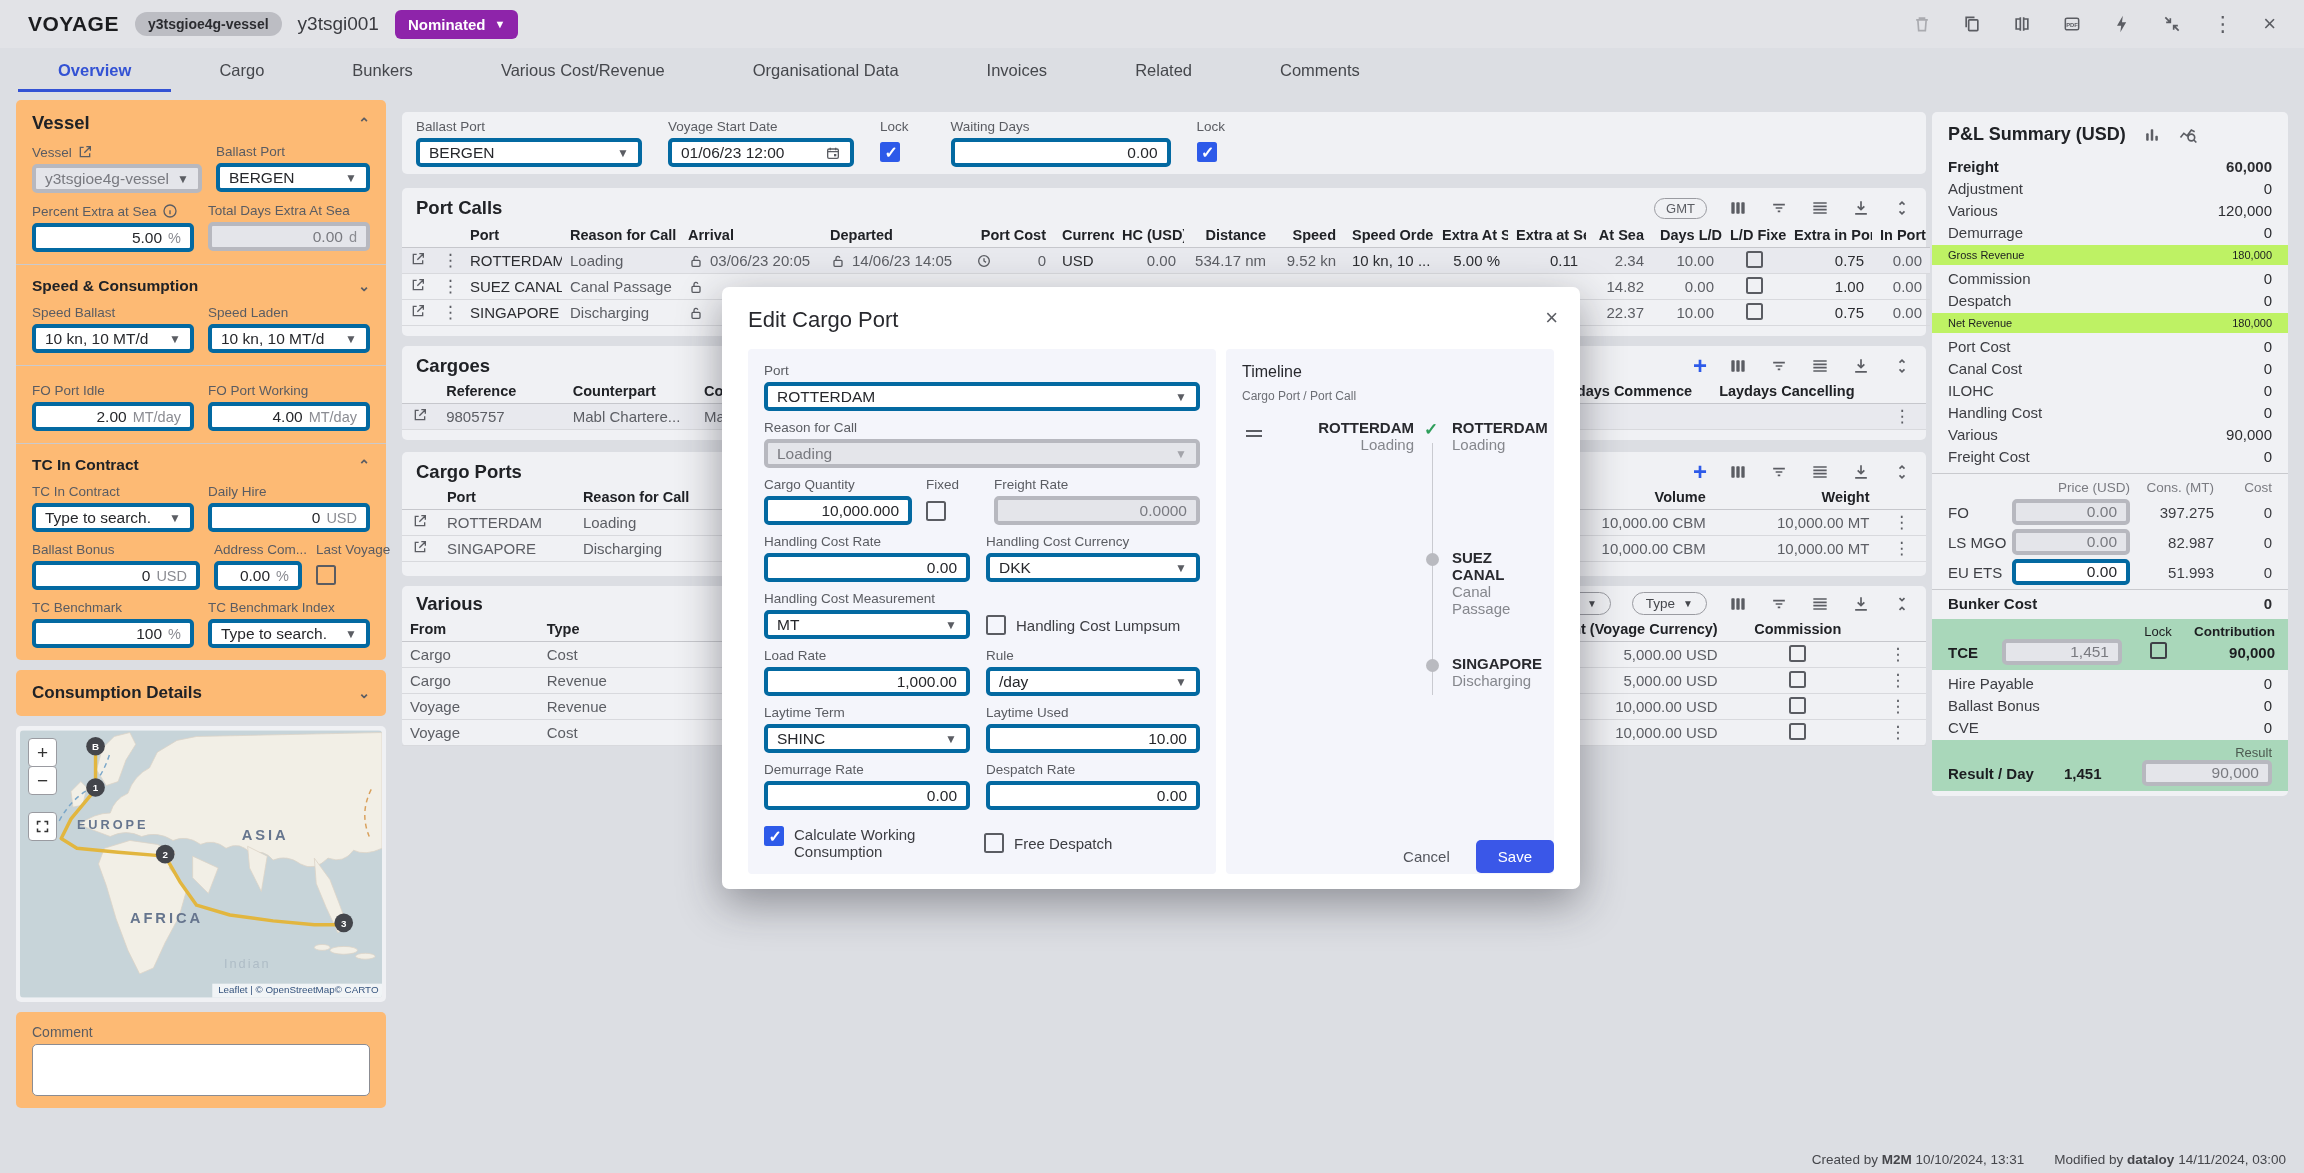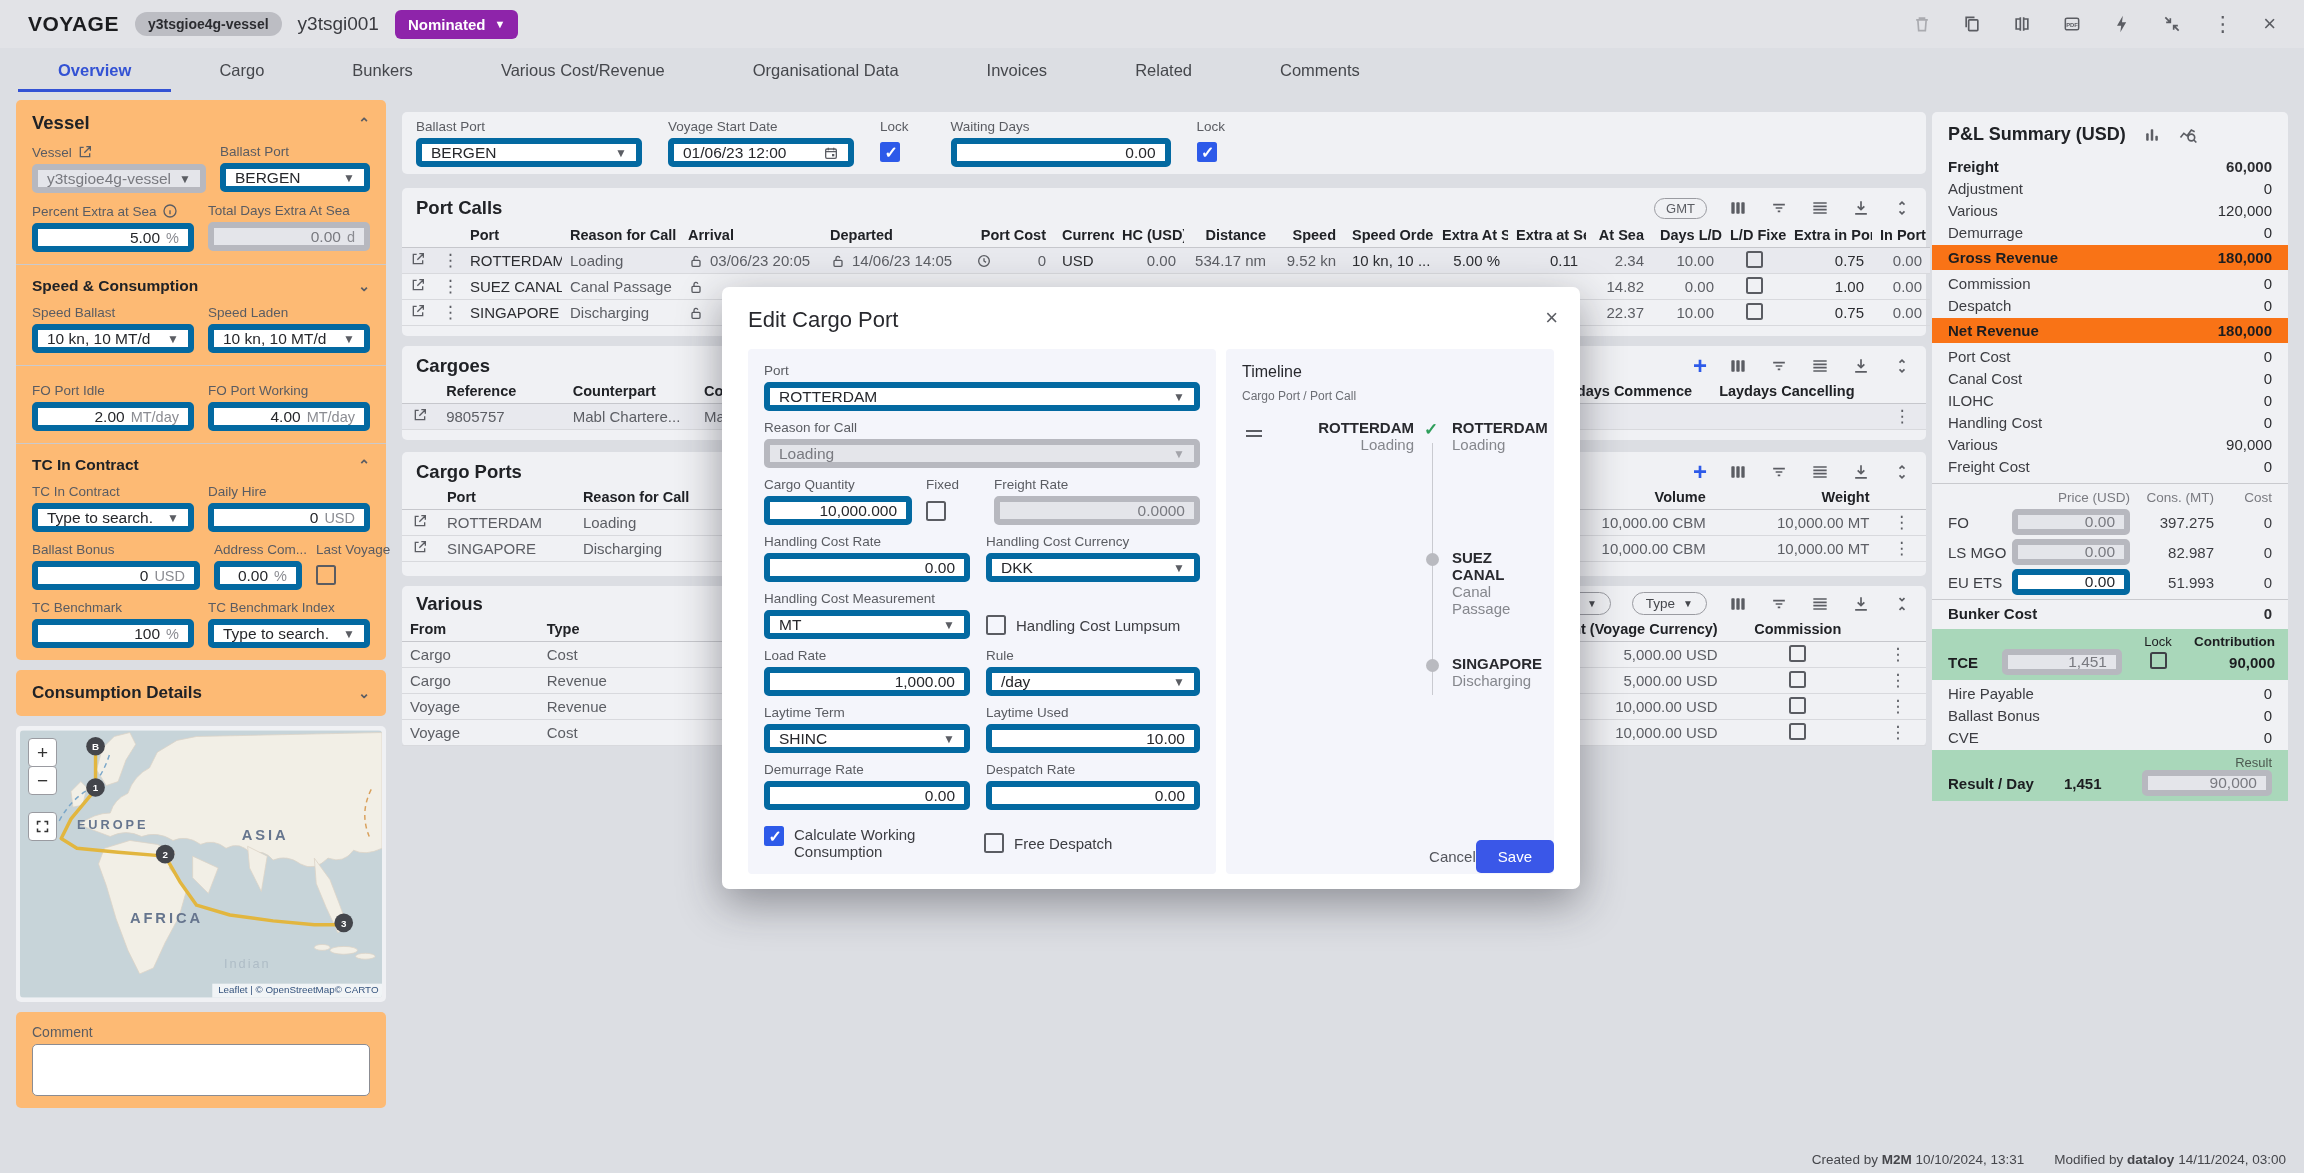--- a/index.html
+++ b/index.html
@@ -15,21 +15,21 @@
 .hicons{margin-left:auto;display:flex;gap:30px;align-items:center;color:#5b5d63}
 .hicons svg{width:23px;height:23px}
 
 #tabbar{position:absolute;left:14px;top:48px;width:2290px;height:44px;display:flex}
 .tab{padding:0 44px;font-size:16.5px;color:#45474c;display:flex;align-items:center;justify-content:center;position:relative;cursor:pointer;white-space:nowrap}
 .tab.active{color:#3352d4;font-weight:bold}
 .tab.active::after{content:"";position:absolute;left:4px;right:4px;bottom:0;height:3px;background:#3352d4}
 
 .card{position:absolute;background:#f0f1f4;border-radius:5px}
 .lbl{font-size:13.5px;color:#5a5c62;margin-bottom:4px;display:flex;align-items:center;gap:5px;white-space:nowrap}
-.inp{height:29px;background:#fff;border:6px solid #0369a1;border-radius:5px;display:flex;align-items:center;padding:0 9px;font-size:15.5px;color:#26272b;white-space:nowrap}
+.inp{height:29px;background:#fff;border:4px solid #0369a1;border-radius:5px;display:flex;align-items:center;padding:0 9px;font-size:15.5px;color:#26272b;white-space:nowrap}
 .inp.num{justify-content:flex-end}
 .inp .unit{color:#8b8c92;margin-left:6px;font-size:14.5px}
 .inp.dis{background:#e4e5ea;border-color:#b7b8bf;color:#797a80}
 .sel{justify-content:space-between}
 .sel .caret{color:#5b5d63;font-size:12px;margin-left:8px}
 .cb{width:20px;height:20px;border:2px solid #5a5c62;border-radius:2.5px;display:inline-block;background:transparent;position:relative;flex:none;cursor:pointer}
 .cb.on{background:#2d5ae9;border-color:#2d5ae9}
 .cb.on::after{content:"\2713";position:absolute;left:2.5px;top:-1px;color:#fff;font-size:16px;font-weight:bold}
 .cb.sm{width:17px;height:17px}
 .ico{color:#5b5d63;display:inline-flex;align-items:center}
@@ -63,40 +63,40 @@
 .ctr{text-align:center}
 .shade td{background:#e8e9ee}
 .cellflex{display:flex;align-items:center;gap:6px}
 .kebab{font-size:17px;color:#5b5d63;cursor:pointer;letter-spacing:0}
 
 #pnl{position:absolute;left:1932px;top:112px;width:356px;height:684px;background:#f0f1f4;border-radius:5px;padding:12px 16px}
 .pnl-title{font-size:18px;font-weight:bold;display:flex;align-items:center;gap:16px}
 .prow{display:flex;justify-content:space-between;font-size:15px;padding:2.5px 0;color:#3c3d42}
 .prow .v{color:#2c2d31}
 .prow.b{font-weight:bold;color:#202226}
-.grow{background:#f97316;margin:2px -16px;padding:4px 16px;font-weight:bold;font-size:15px;display:flex;justify-content:space-between;color:#1c1d20}
+.grow{background:#bef264;margin:2px -16px;padding:4px 16px;font-weight:normal;font-size:11px;display:flex;justify-content:space-between;color:#1c1d20}
 .gblock{background:#a9d7ba;margin:2px -16px;padding:5px 16px;color:#1c1d20}
 .bk-h{display:grid;grid-template-columns:64px 118px 1fr 58px;font-size:13.5px;color:#7a7b81;margin-top:6px}
 .bk-h .c{text-align:right}
 .bk-r{display:grid;grid-template-columns:64px 118px 1fr 58px;align-items:center;font-size:15px;margin:4px 0;color:#3c3d42}
 .bk-r .inp{height:26px}
 .minidiv{border-top:1px solid #c9cace;margin:6px -16px}
 
 #modal{position:absolute;left:722px;top:287px;width:858px;height:602px;background:#fff;border-radius:7px;box-shadow:0 14px 44px rgba(30,32,40,.42);padding:20px 26px;z-index:10}
 .m-title{font-size:22px;color:#28292e}
 .m-close{position:absolute;right:22px;top:18px;font-size:22px;color:#5b5d63;cursor:pointer}
 .m-body{display:flex;gap:10px;margin-top:16px}
 .m-form{width:468px;background:#f4f5fb;border-radius:4px;padding:14px 16px;min-height:452px}
 .m-right{flex:1;background:#f4f5fb;border-radius:4px;padding:14px 16px}
 .fr{margin-bottom:9px}
 .fr2{display:grid;grid-template-columns:206px 1fr;column-gap:16px;margin-bottom:9px}
 .frq{display:grid;grid-template-columns:148px 54px 1fr;column-gap:14px;margin-bottom:9px}
 .cbrow{display:grid;grid-template-columns:220px 1fr;margin-top:16px}
 .cblab{display:flex;gap:10px;align-items:flex-start;font-size:15px;color:#3c3d42}
-.m-foot{position:absolute;right:26px;bottom:16px;display:flex;align-items:center;}
+.m-foot{position:absolute;right:26px;bottom:16px;display:flex;align-items:center;gap:26px}
 .btn-text{font-size:15px;color:#53555c;cursor:pointer}
 .btn-save{background:#3a57e8;color:#fff;border-radius:5px;padding:8px 22px;font-size:15px;cursor:pointer}
 
 .tl-title{font-size:16px;color:#28292e}
 .tl-sub{font-size:12px;color:#6c6e74;margin-top:8px}
 .tl-wrap{position:relative;margin-top:16px;height:360px}
 .tl-handle{position:absolute;left:4px;top:8px;width:16px;cursor:grab}
 .tl-handle::before,.tl-handle::after{content:"";display:block;height:2px;background:#5b5d63;margin:3px 0}
 .tl-left{position:absolute;left:30px;top:0;width:142px;text-align:right}
 .tl-port{font-size:15px;font-weight:bold;color:#28292e}

